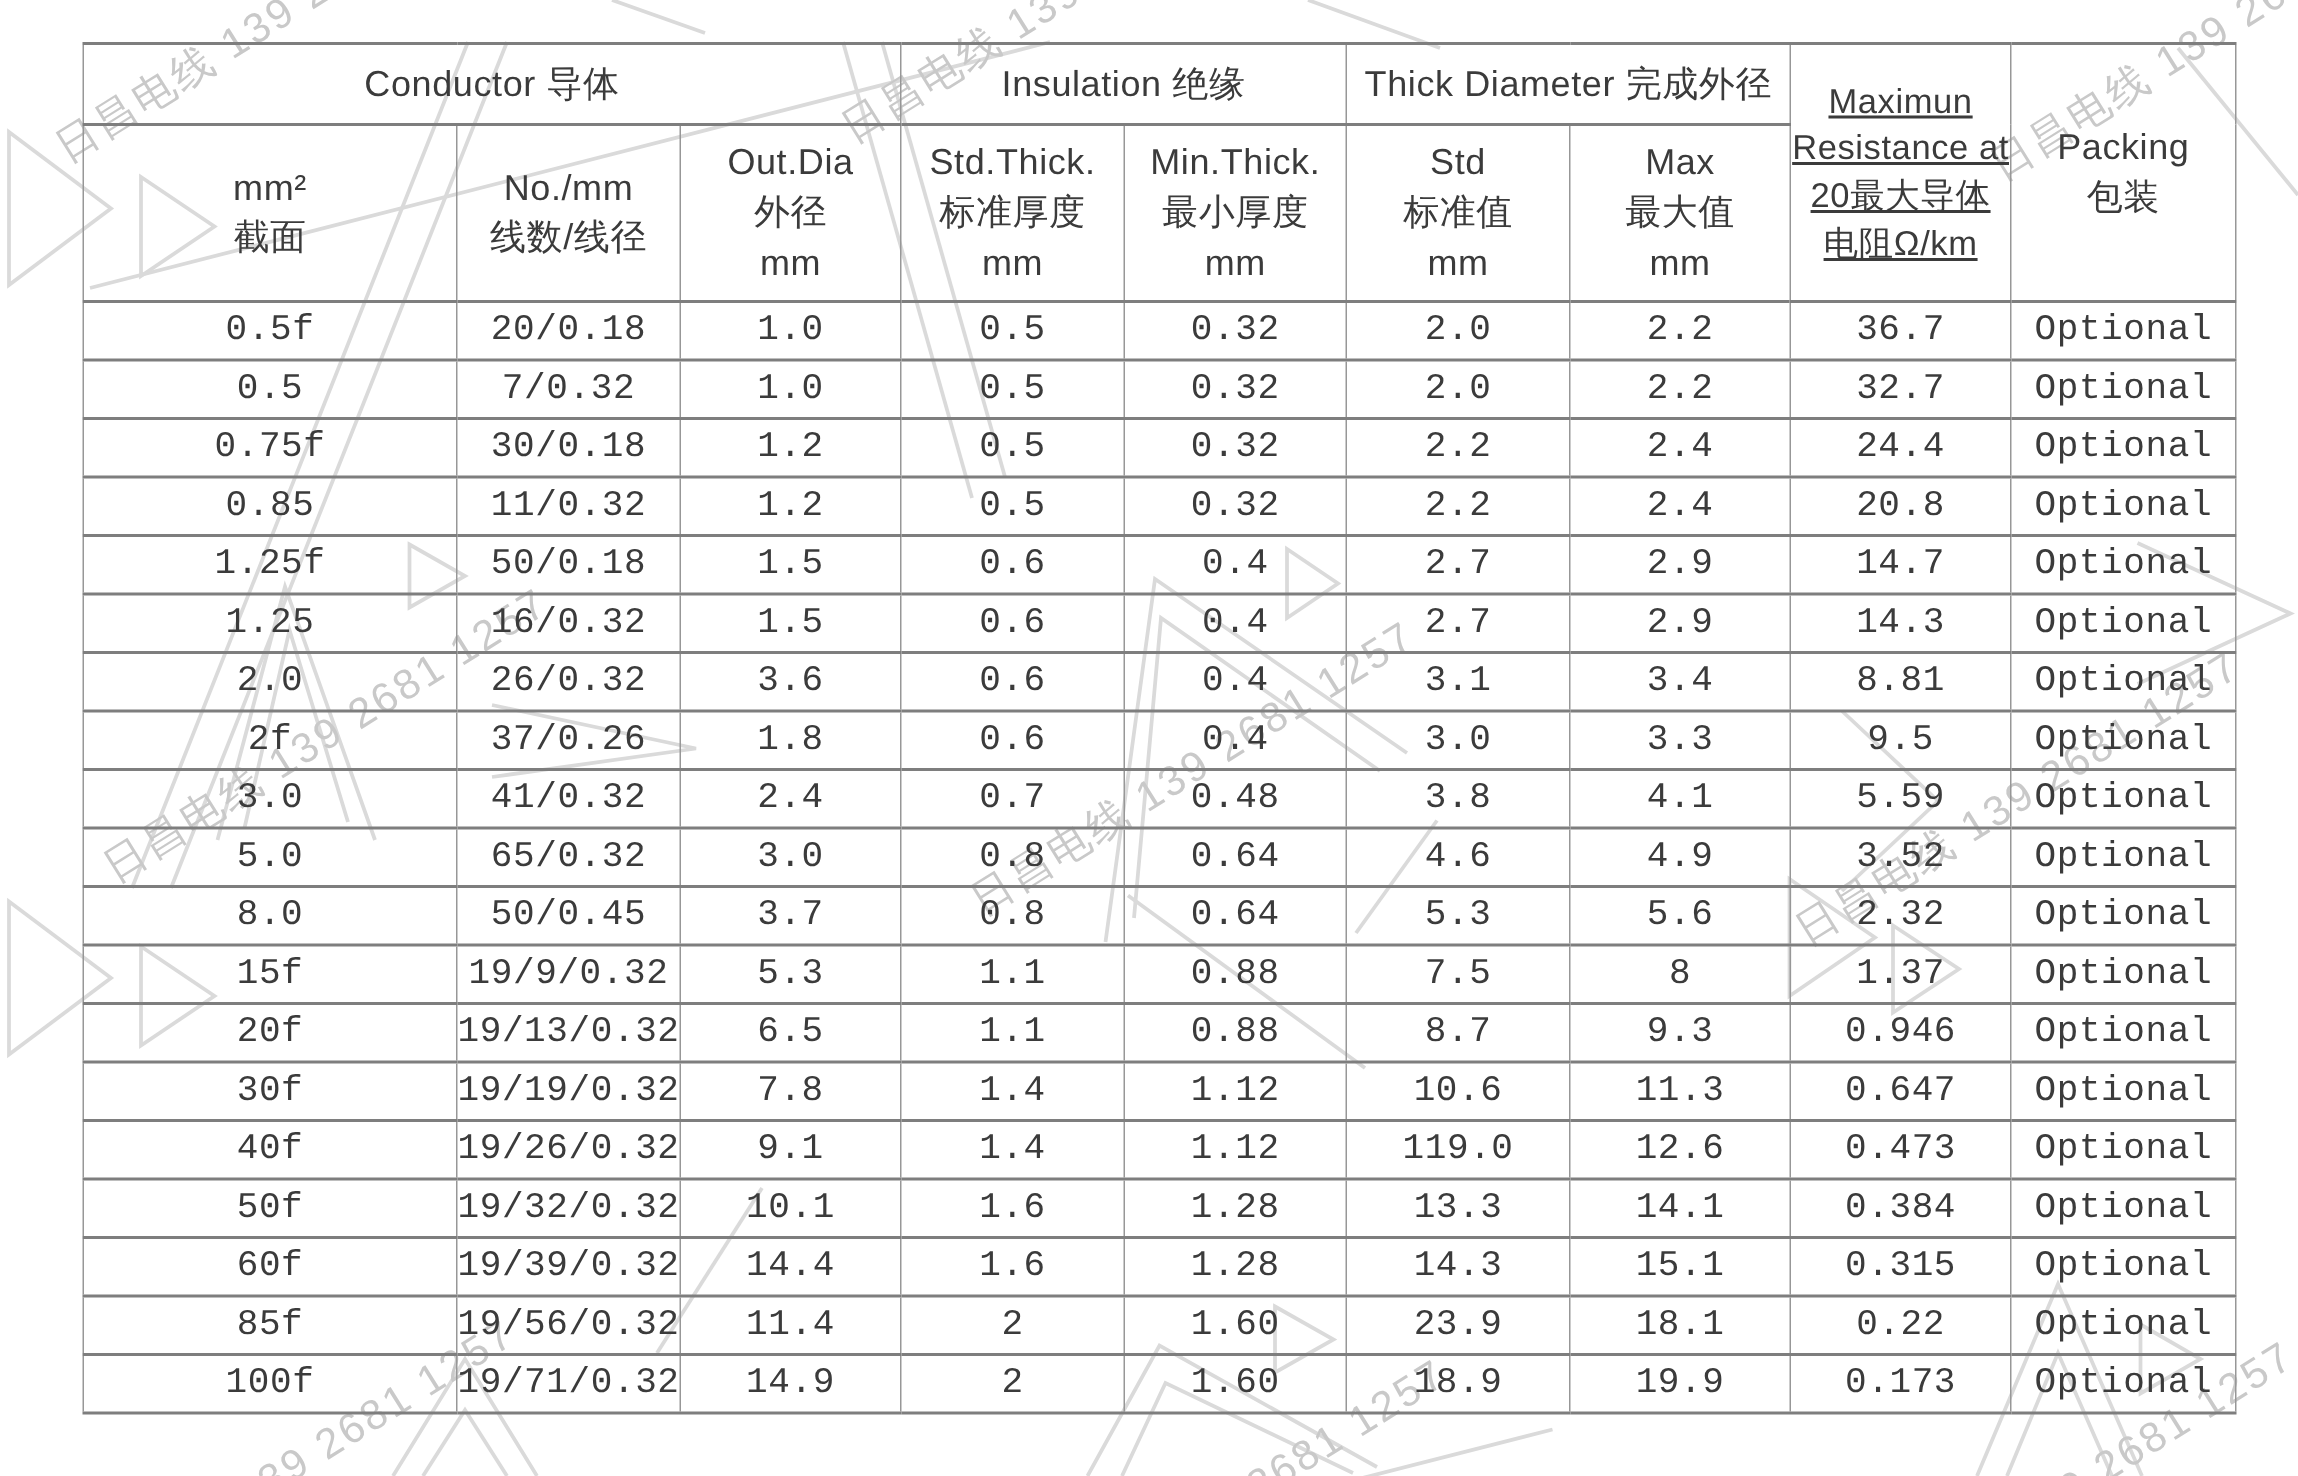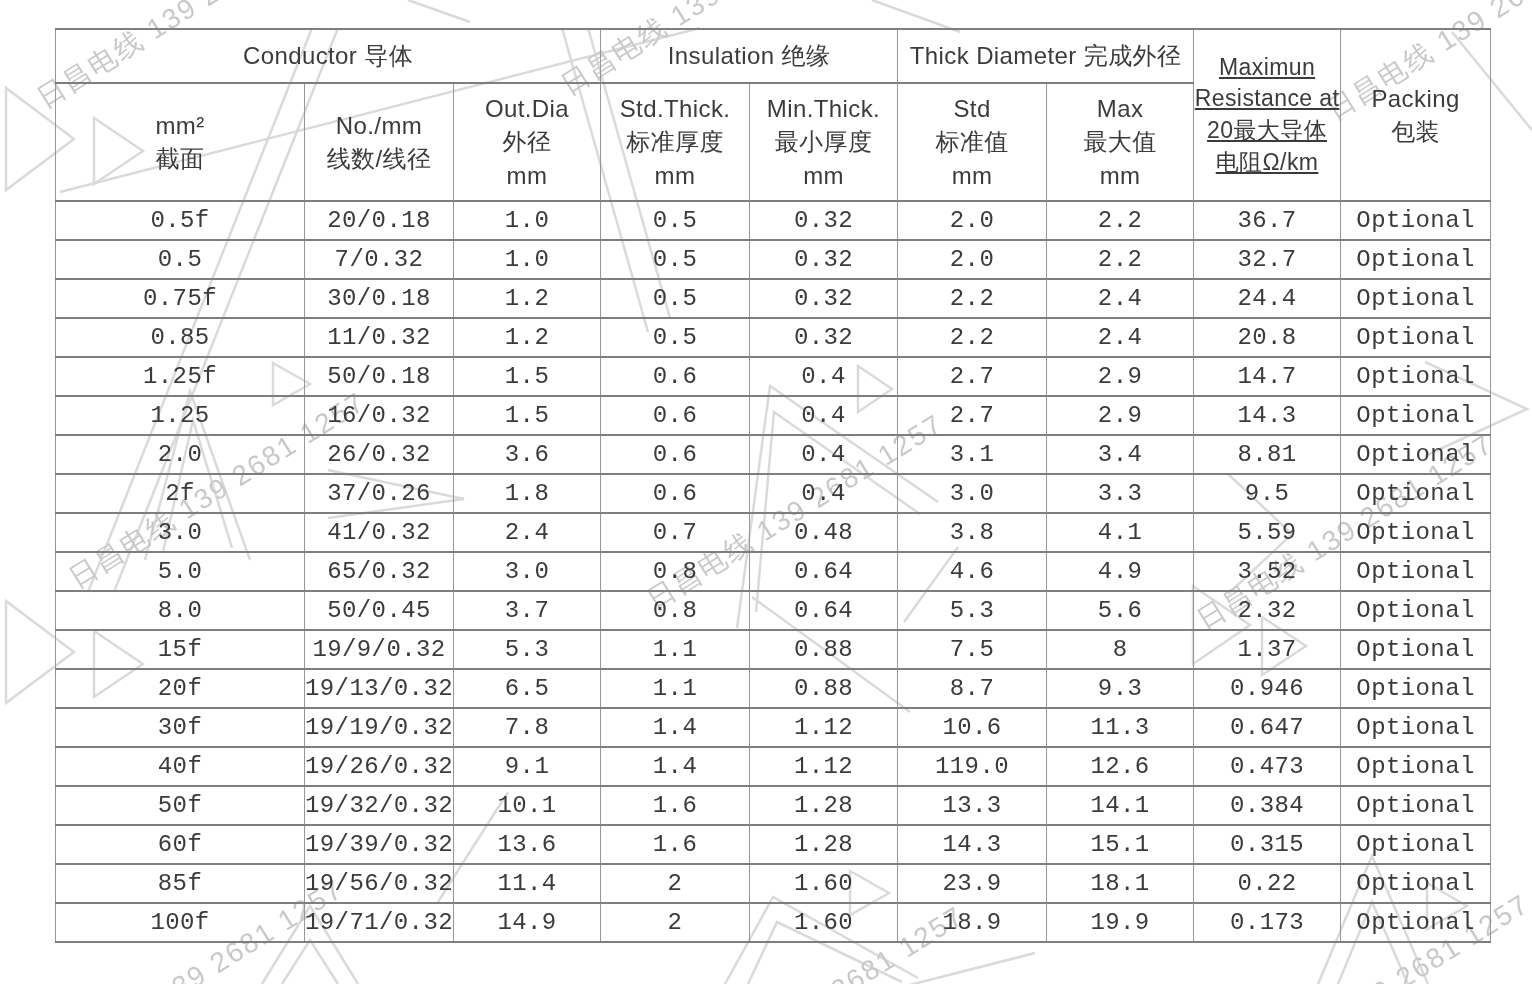--- a/index.html
+++ b/index.html
@@ -310,21 +310,21 @@
         <td>1.6</td>
         <td>1.28</td>
         <td>13.3</td>
         <td>14.1</td>
         <td>0.384</td>
         <td>Optional</td>
       </tr>
       <tr>
         <td>60f</td>
         <td>19/39/0.32</td>
-        <td>13.6</td>
+        <td>14.4</td>
         <td>1.6</td>
         <td>1.28</td>
         <td>14.3</td>
         <td>15.1</td>
         <td>0.315</td>
         <td>Optional</td>
       </tr>
       <tr>
         <td>85f</td>
         <td>19/56/0.32</td>

